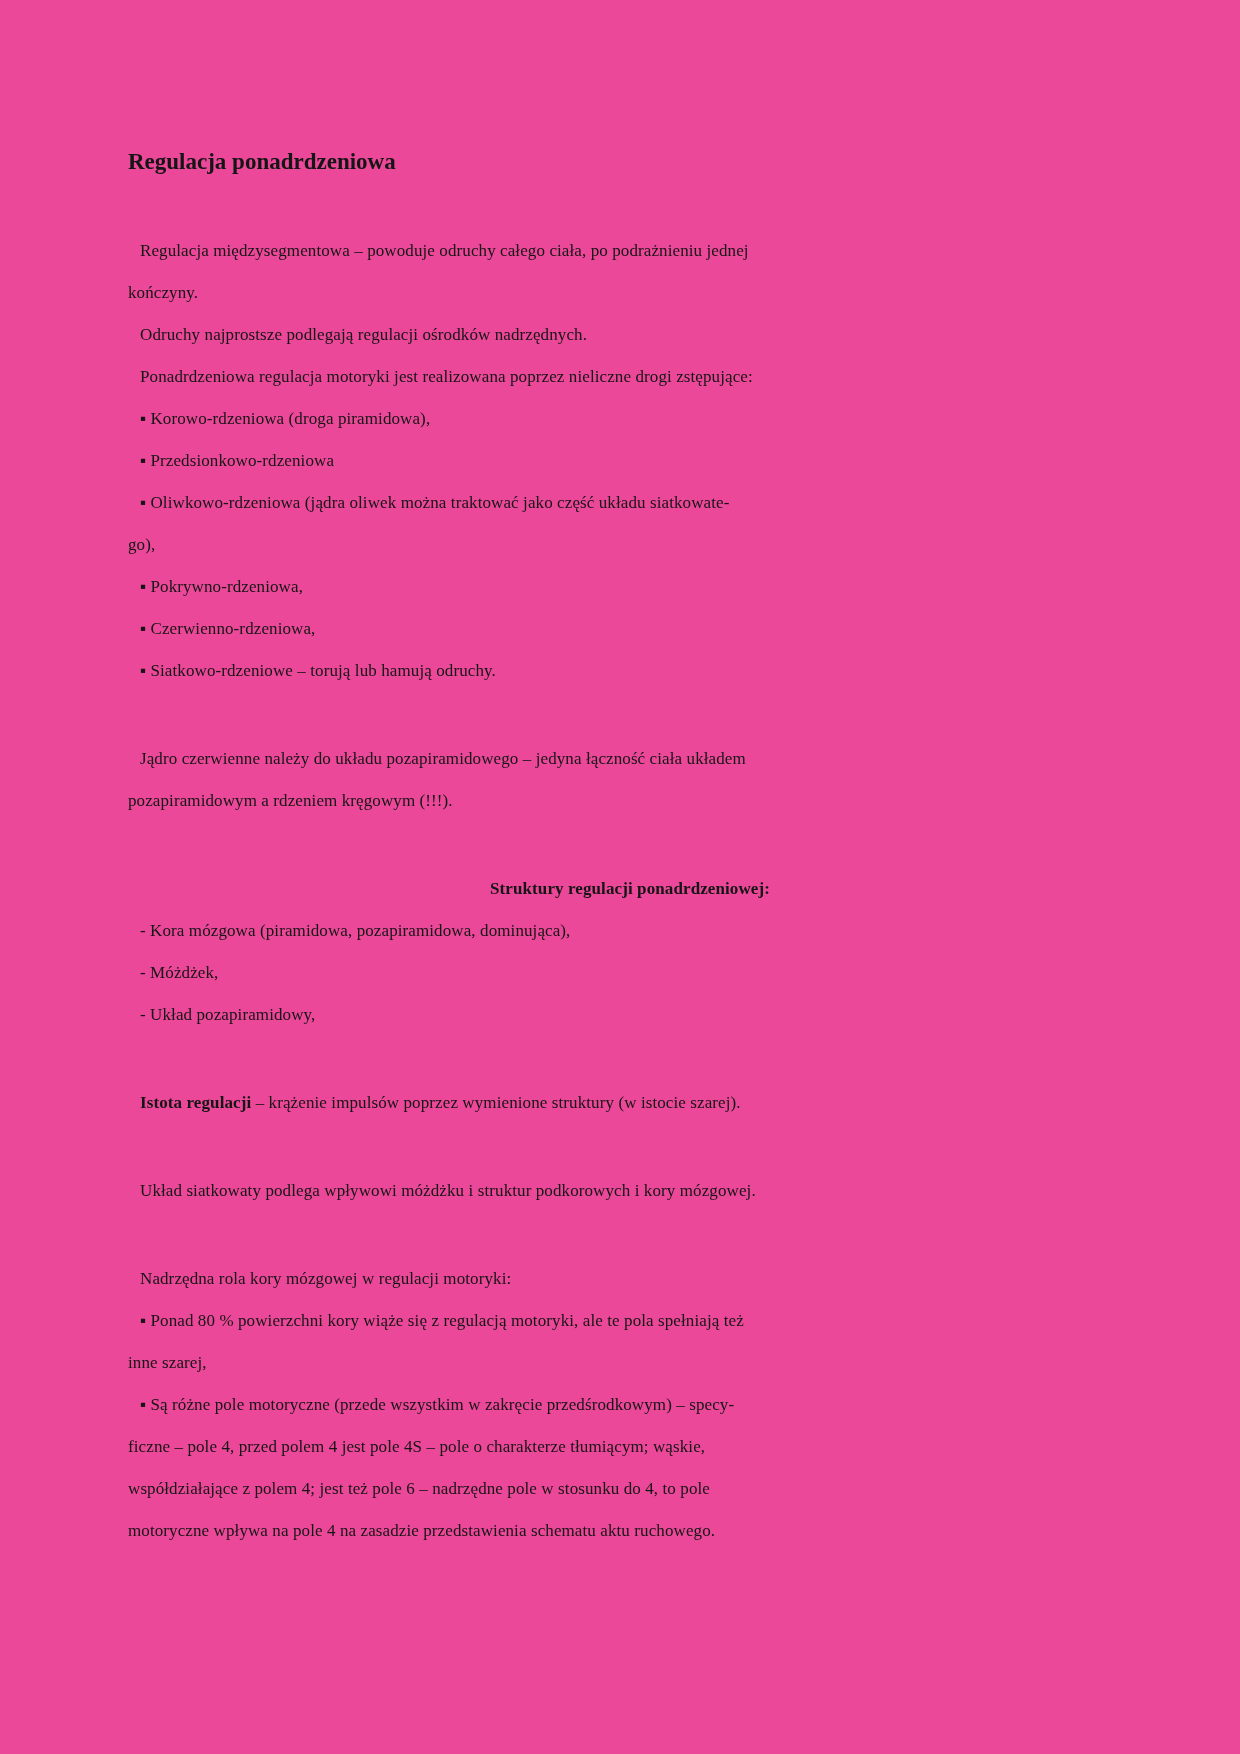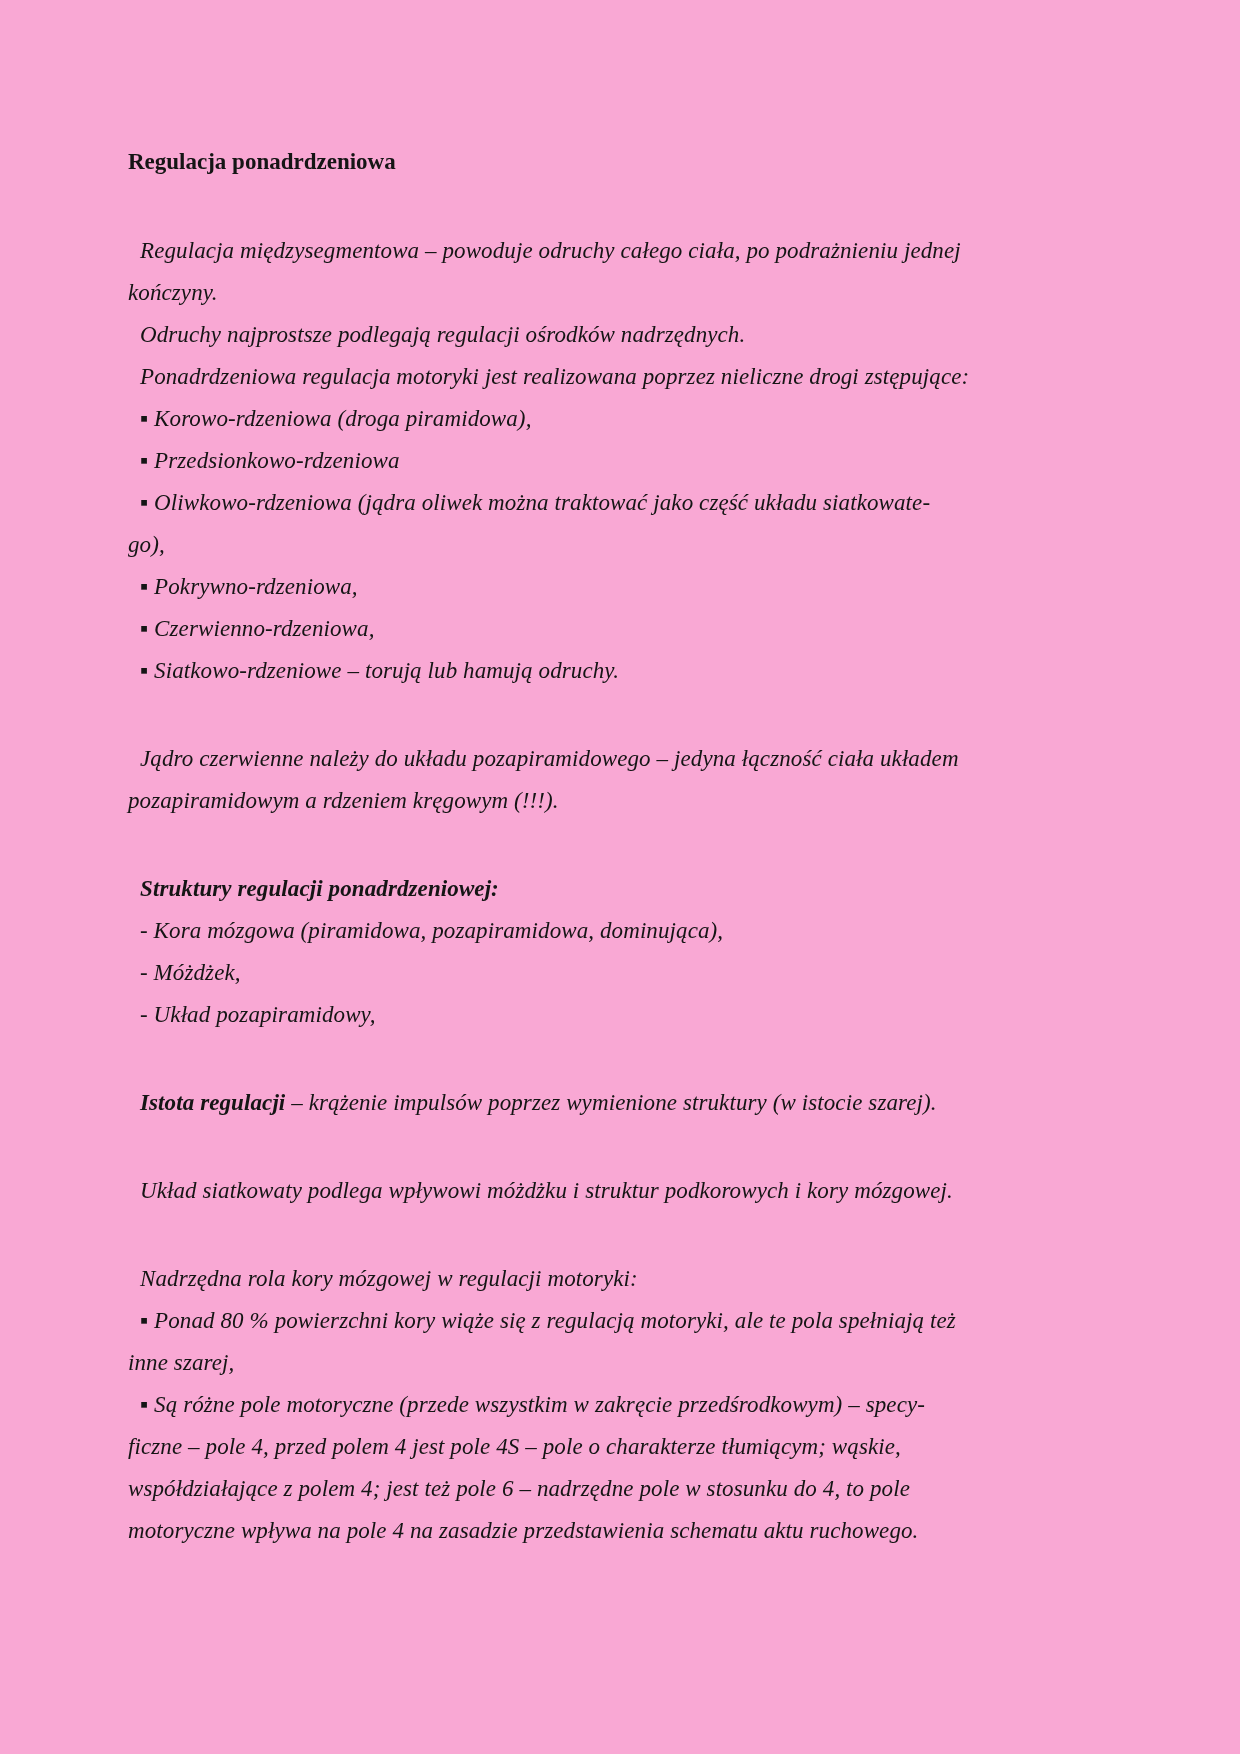--- a/index.html
+++ b/index.html
@@ -4,44 +4,44 @@
 <style>
   html, body {
     margin: 0;
     padding: 0;
     background: #ffffff;
   }
   .page {
     position: relative;
     width: 1240px;
     height: 1754px;
-    background: #f9a8d4;
+    background: #ec4899;
     overflow: hidden;
     font-family: "Liberation Serif", "DejaVu Serif", serif;
     color: #151515;
   }
   .content {
     position: absolute;
     left: 128px;
     top: 140px;
     right: 120px;
   }
   .line {
-    font-size: 23px;
+    font-size: 17px;
     line-height: 42px;
     height: 42px;
     white-space: nowrap;
     letter-spacing: 0.1px;
-    font-style: italic;
   }
   .line.first {          
     padding-left: 12px;
   }
   .line.bold {
     font-weight: bold;
+    text-align: center;
   }
   .title {
     font-size: 23px;
     font-weight: bold;
     line-height: 44px;
     height: 44px;
     white-space: nowrap;
   }
   .spacer {
     height: 46px;

